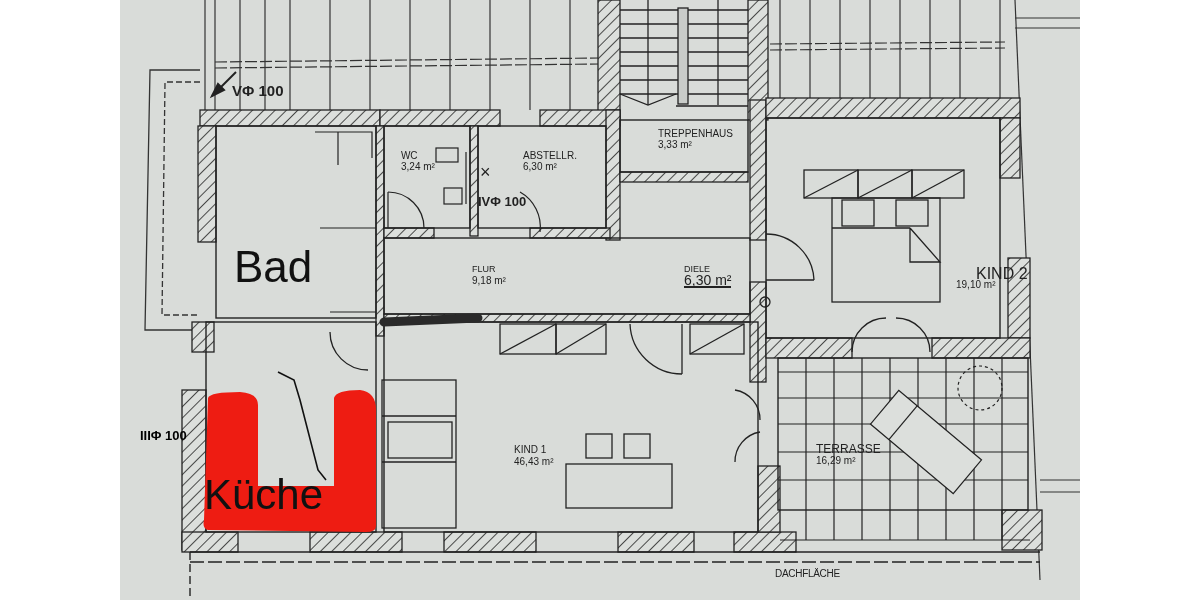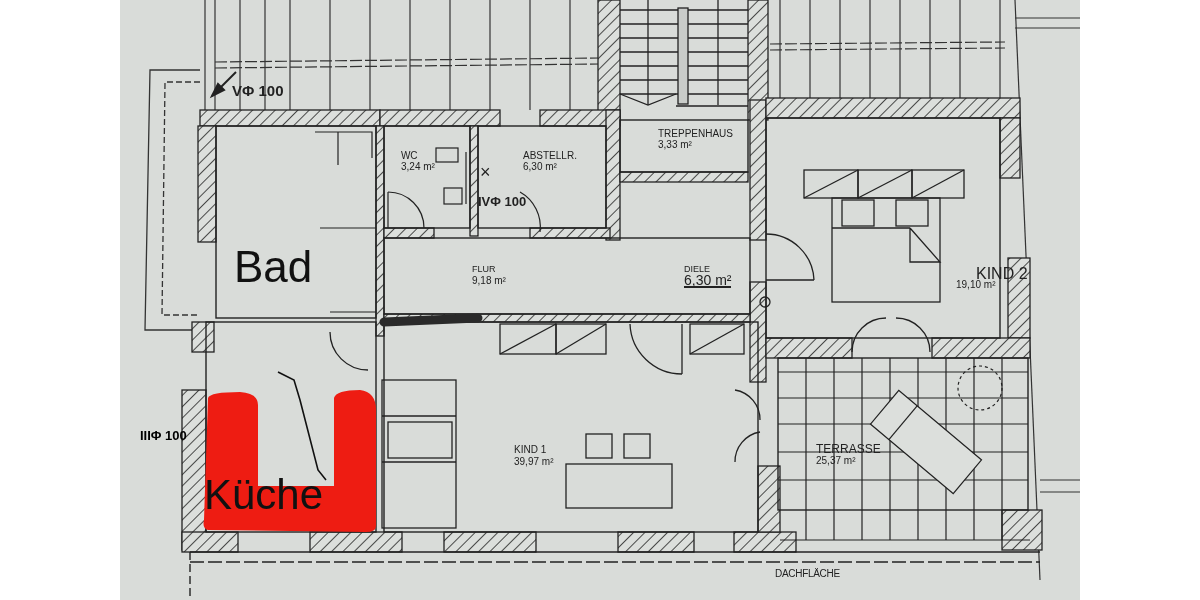--- a/index.html
+++ b/index.html
@@ -247,25 +247,25 @@
 <div style="position:absolute;left:564px;top:264px;line-height:11px;">
   <div style="font-size:9px;color:#222;">DIELE</div>
   <div style="font-size:14px;color:#222;border-bottom:2px solid #222;">6,30 m²</div>
 </div>
 <div style="position:absolute;left:836px;top:268px;line-height:11px;">
   <div style="font-size:16px;color:#222;padding-left:20px;">KIND 2</div>
   <div style="font-size:10px;color:#222;">19,10 m²</div>
 </div>
 <div style="position:absolute;left:358px;top:444px;line-height:12px;margin-left:36px;">
   <div style="font-size:10px;color:#222;">KIND 1</div>
-  <div style="font-size:10px;color:#222;">39,97 m²</div>
+  <div style="font-size:10px;color:#222;">46,43 m²</div>
 </div>
 <div style="position:absolute;left:696px;top:443px;line-height:12px;">
   <div style="font-size:12px;color:#222;">TERRASSE</div>
-  <div style="font-size:10px;color:#222;">25,37 m²</div>
+  <div style="font-size:10px;color:#222;">16,29 m²</div>
 </div>
 
 <div style="position:absolute;left:112px;top:82px;font-size:15px;font-weight:bold;color:#222;">VΦ 100</div>
 <div style="position:absolute;left:358px;top:194px;font-size:13px;font-weight:bold;color:#222;">IVΦ 100</div>
 <div style="position:absolute;left:20px;top:428px;font-size:13px;font-weight:bold;color:#000000;text-align:right;">IIIΦ 100</div>
 
 <div style="position:absolute;left:655px;top:568px;font-size:10px;color:#222;letter-spacing:-0.3px;">DACHFLÄCHE</div>
 
 <div style="position:absolute;left:84px;top:470px;font-size:42px;color:#111;line-height:50px;">Küche</div>
 <div style="position:absolute;left:114px;top:242px;font-size:44px;color:#111;line-height:50px;">Bad</div>

